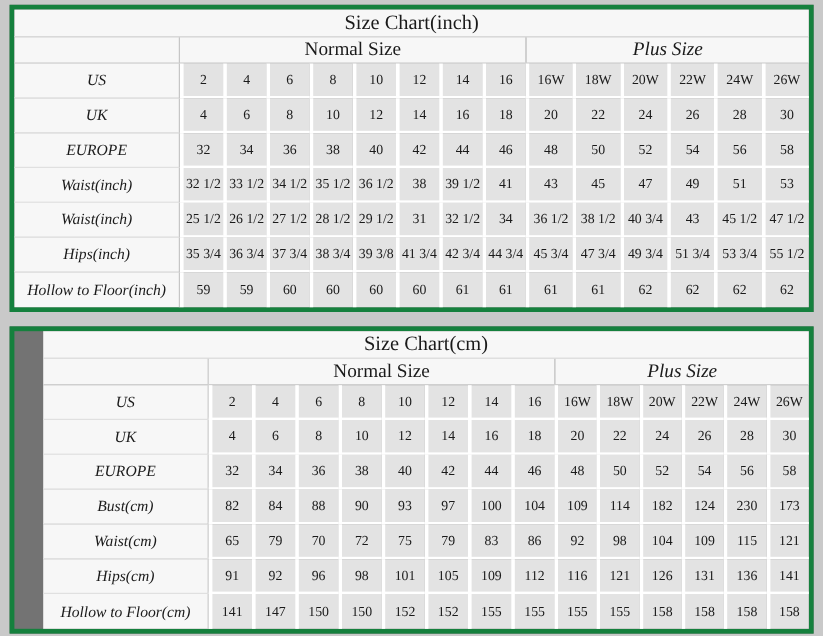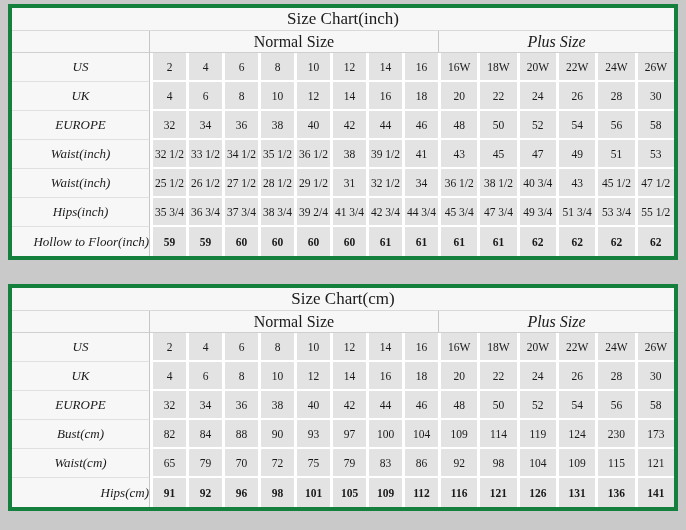--- a/index.html
+++ b/index.html
@@ -13,21 +13,21 @@
     position: relative;
   }
   .panel {
     position: absolute;
     left: 8px;
     width: 670px;
     background: #737373;
     border: 4px solid #15803d;
   }
   .panel.inch { top: 4px; }
-  .panel.cm   { top: 284px; }
+  .panel.cm   { top: 272px; padding-left: 24px; }
 
   table.size-table {
     width: 100%;
     border-collapse: separate;
     border-spacing: 0;
     table-layout: fixed;
   }
   td { padding: 0; text-align: center; vertical-align: middle; white-space: nowrap; overflow: hidden; }
 
   .title-cell {
@@ -49,22 +49,22 @@
     font-style: italic;
   }
   .data-cell {
     height: 29px;
     font-size: 11.5px;
     background: #e3e3e3;
     border-left: 3px solid #ffffff;
     border-bottom: 2px solid #ffffff;
     letter-spacing: 0px;
   }
-  tr.body-row:last-child .label-cell { border-bottom: none; text-align: right; }
-  tr.body-row:last-child .data-cell  { border-bottom: none; font-weight: bold; }
+  tr.body-row:last-child .label-cell { border-bottom: none; }
+  tr.body-row:last-child .data-cell  { border-bottom: none; }
 </style>
 </head>
 <body>
 
 <div class="panel inch">
   <table class="size-table">
     <colgroup>
       <col style="width:138px">
       <col style="width:36px">
         <col style="width:36px">
@@ -176,21 +176,21 @@
           <td class="data-cell">43</td>
           <td class="data-cell">45 1/2</td>
           <td class="data-cell">47 1/2</td>
         </tr>
         <tr class="body-row">
           <td class="label-cell">Hips(inch)</td>
           <td class="data-cell">35 3/4</td>
           <td class="data-cell">36 3/4</td>
           <td class="data-cell">37 3/4</td>
           <td class="data-cell">38 3/4</td>
-          <td class="data-cell">39 2/4</td>
+          <td class="data-cell">39 3/8</td>
           <td class="data-cell">41 3/4</td>
           <td class="data-cell">42 3/4</td>
           <td class="data-cell">44 3/4</td>
           <td class="data-cell">45 3/4</td>
           <td class="data-cell">47 3/4</td>
           <td class="data-cell">49 3/4</td>
           <td class="data-cell">51 3/4</td>
           <td class="data-cell">53 3/4</td>
           <td class="data-cell">55 1/2</td>
         </tr>
@@ -301,21 +301,21 @@
           <td class="data-cell">82</td>
           <td class="data-cell">84</td>
           <td class="data-cell">88</td>
           <td class="data-cell">90</td>
           <td class="data-cell">93</td>
           <td class="data-cell">97</td>
           <td class="data-cell">100</td>
           <td class="data-cell">104</td>
           <td class="data-cell">109</td>
           <td class="data-cell">114</td>
-          <td class="data-cell">119</td>
+          <td class="data-cell">182</td>
           <td class="data-cell">124</td>
           <td class="data-cell">230</td>
           <td class="data-cell">173</td>
         </tr>
         <tr class="body-row">
           <td class="label-cell">Waist(cm)</td>
           <td class="data-cell">65</td>
           <td class="data-cell">79</td>
           <td class="data-cell">70</td>
           <td class="data-cell">72</td>
@@ -340,15 +340,32 @@
           <td class="data-cell">105</td>
           <td class="data-cell">109</td>
           <td class="data-cell">112</td>
           <td class="data-cell">116</td>
           <td class="data-cell">121</td>
           <td class="data-cell">126</td>
           <td class="data-cell">131</td>
           <td class="data-cell">136</td>
           <td class="data-cell">141</td>
         </tr>
+        <tr class="body-row">
+          <td class="label-cell">Hollow to Floor(cm)</td>
+          <td class="data-cell">141</td>
+          <td class="data-cell">147</td>
+          <td class="data-cell">150</td>
+          <td class="data-cell">150</td>
+          <td class="data-cell">152</td>
+          <td class="data-cell">152</td>
+          <td class="data-cell">155</td>
+          <td class="data-cell">155</td>
+          <td class="data-cell">155</td>
+          <td class="data-cell">155</td>
+          <td class="data-cell">158</td>
+          <td class="data-cell">158</td>
+          <td class="data-cell">158</td>
+          <td class="data-cell">158</td>
+        </tr>
       </tbody>
   </table>
 </div>
 
 </body></html>

